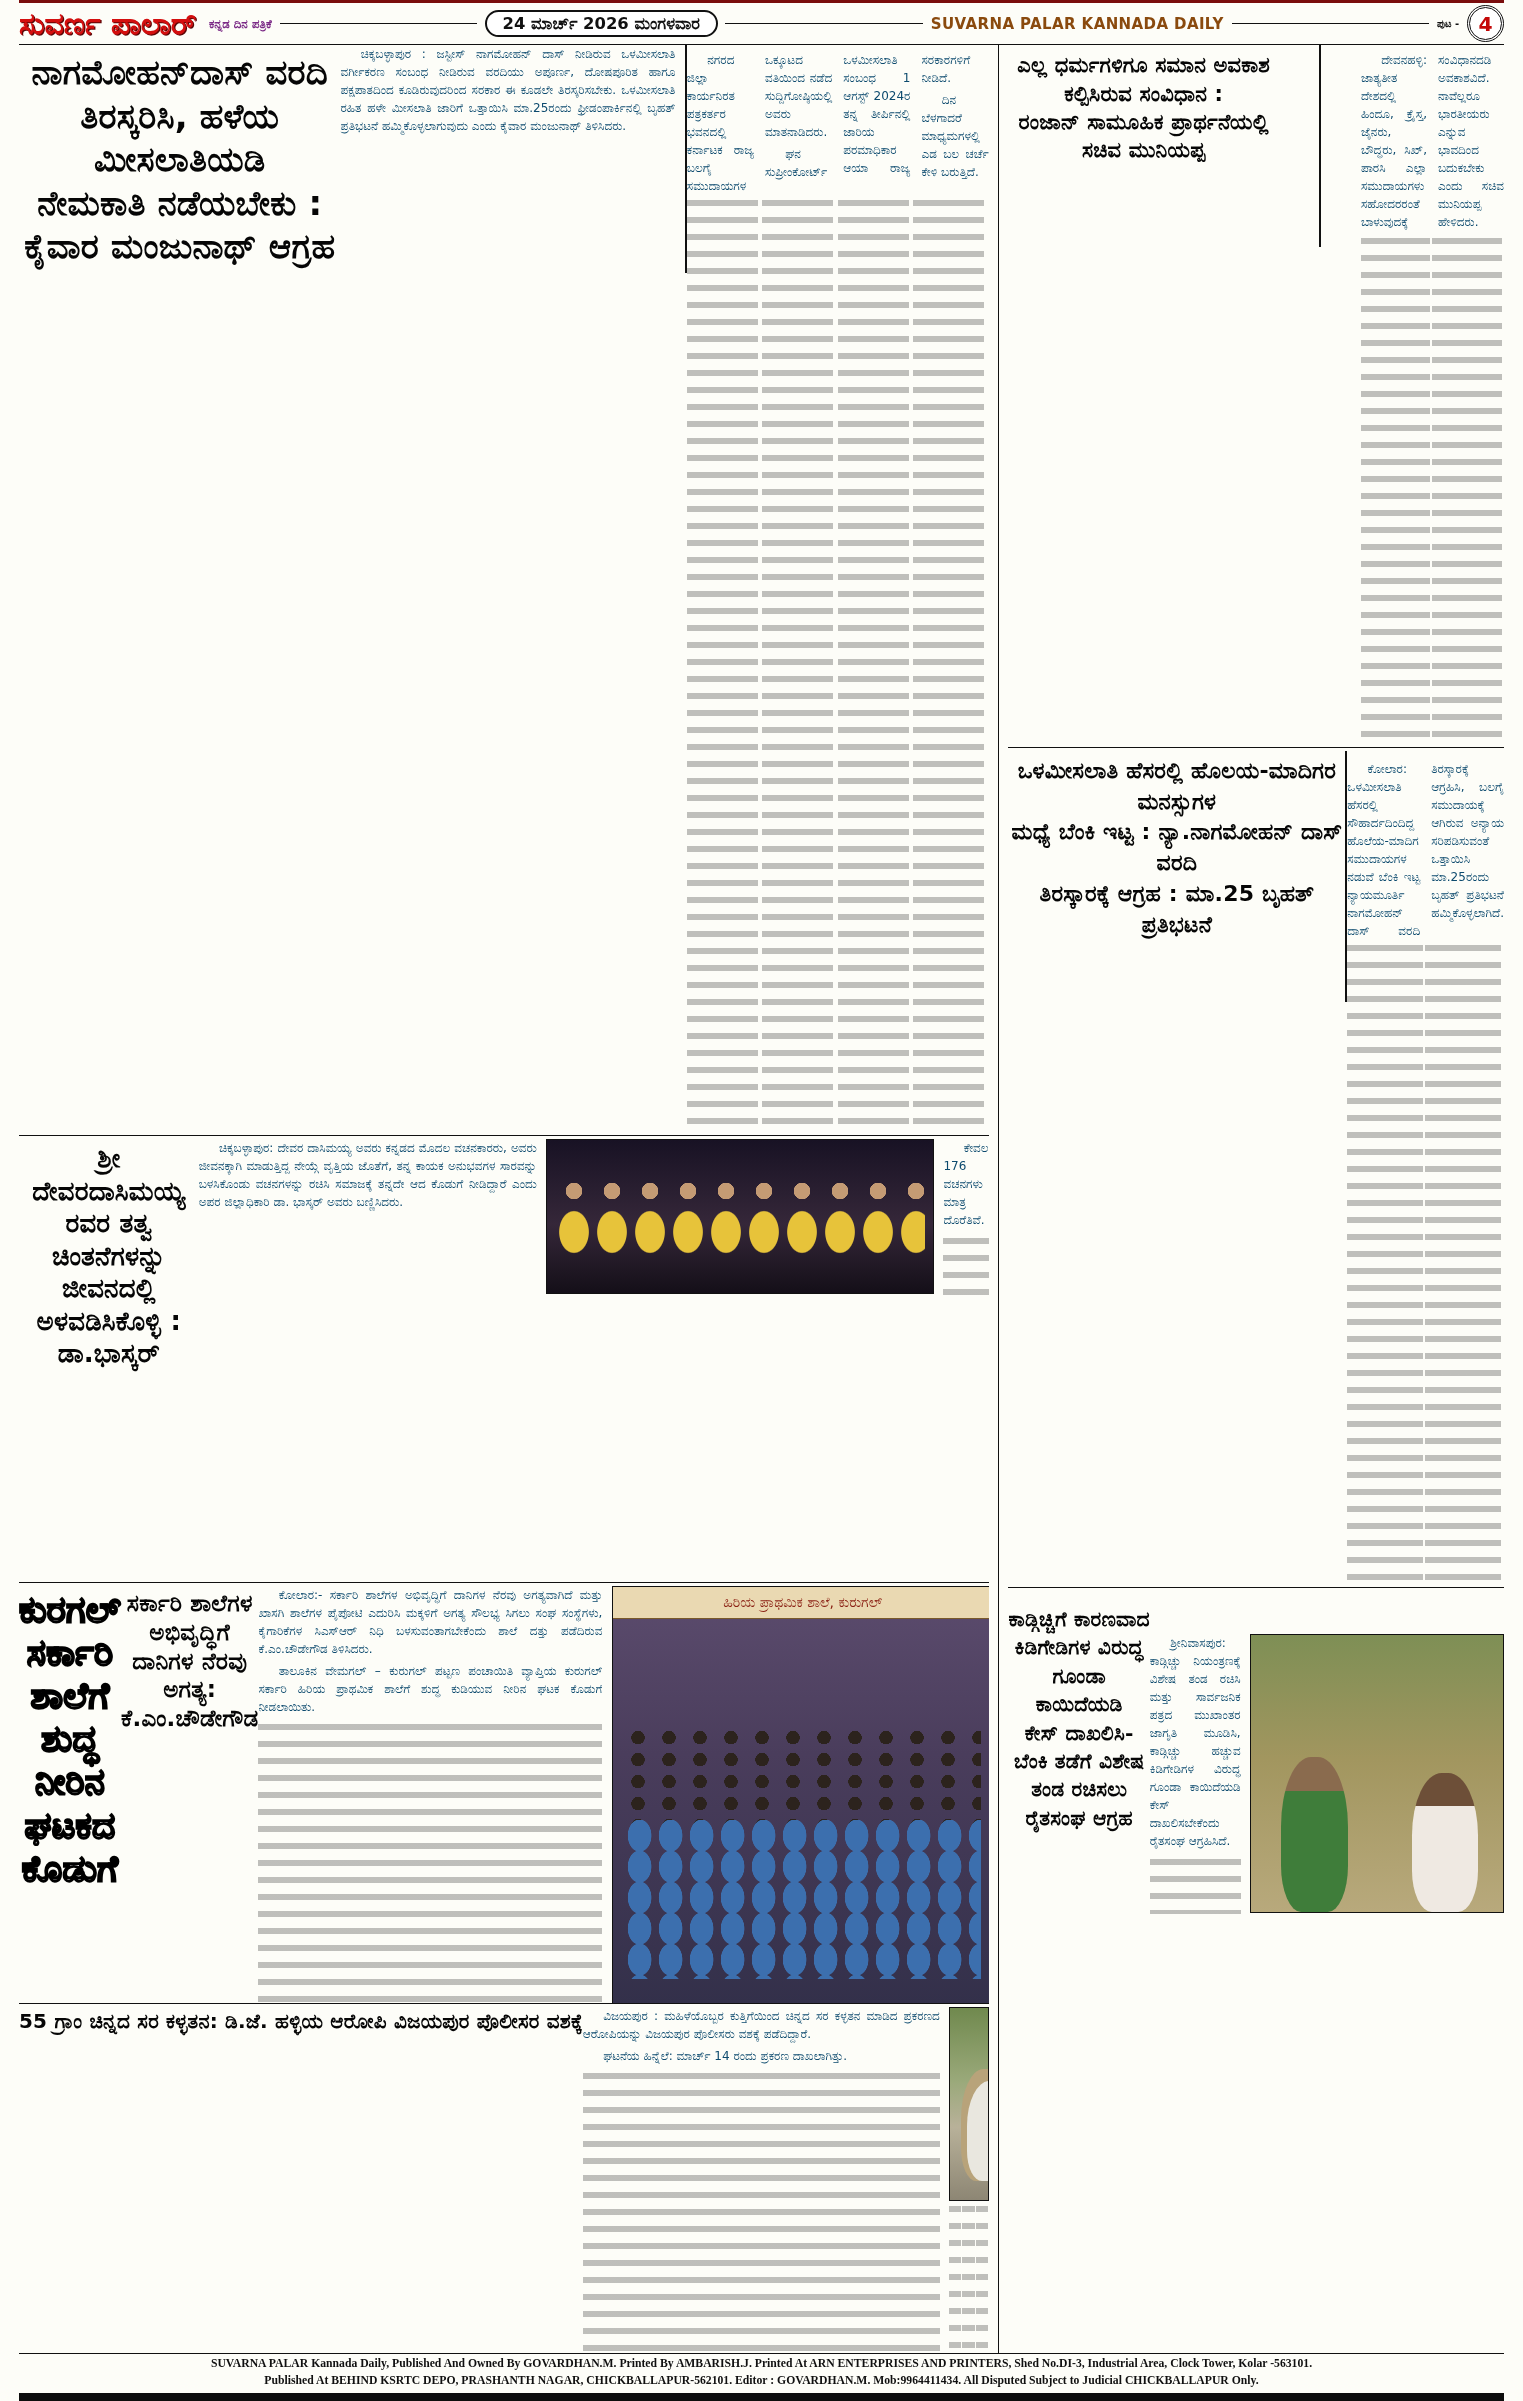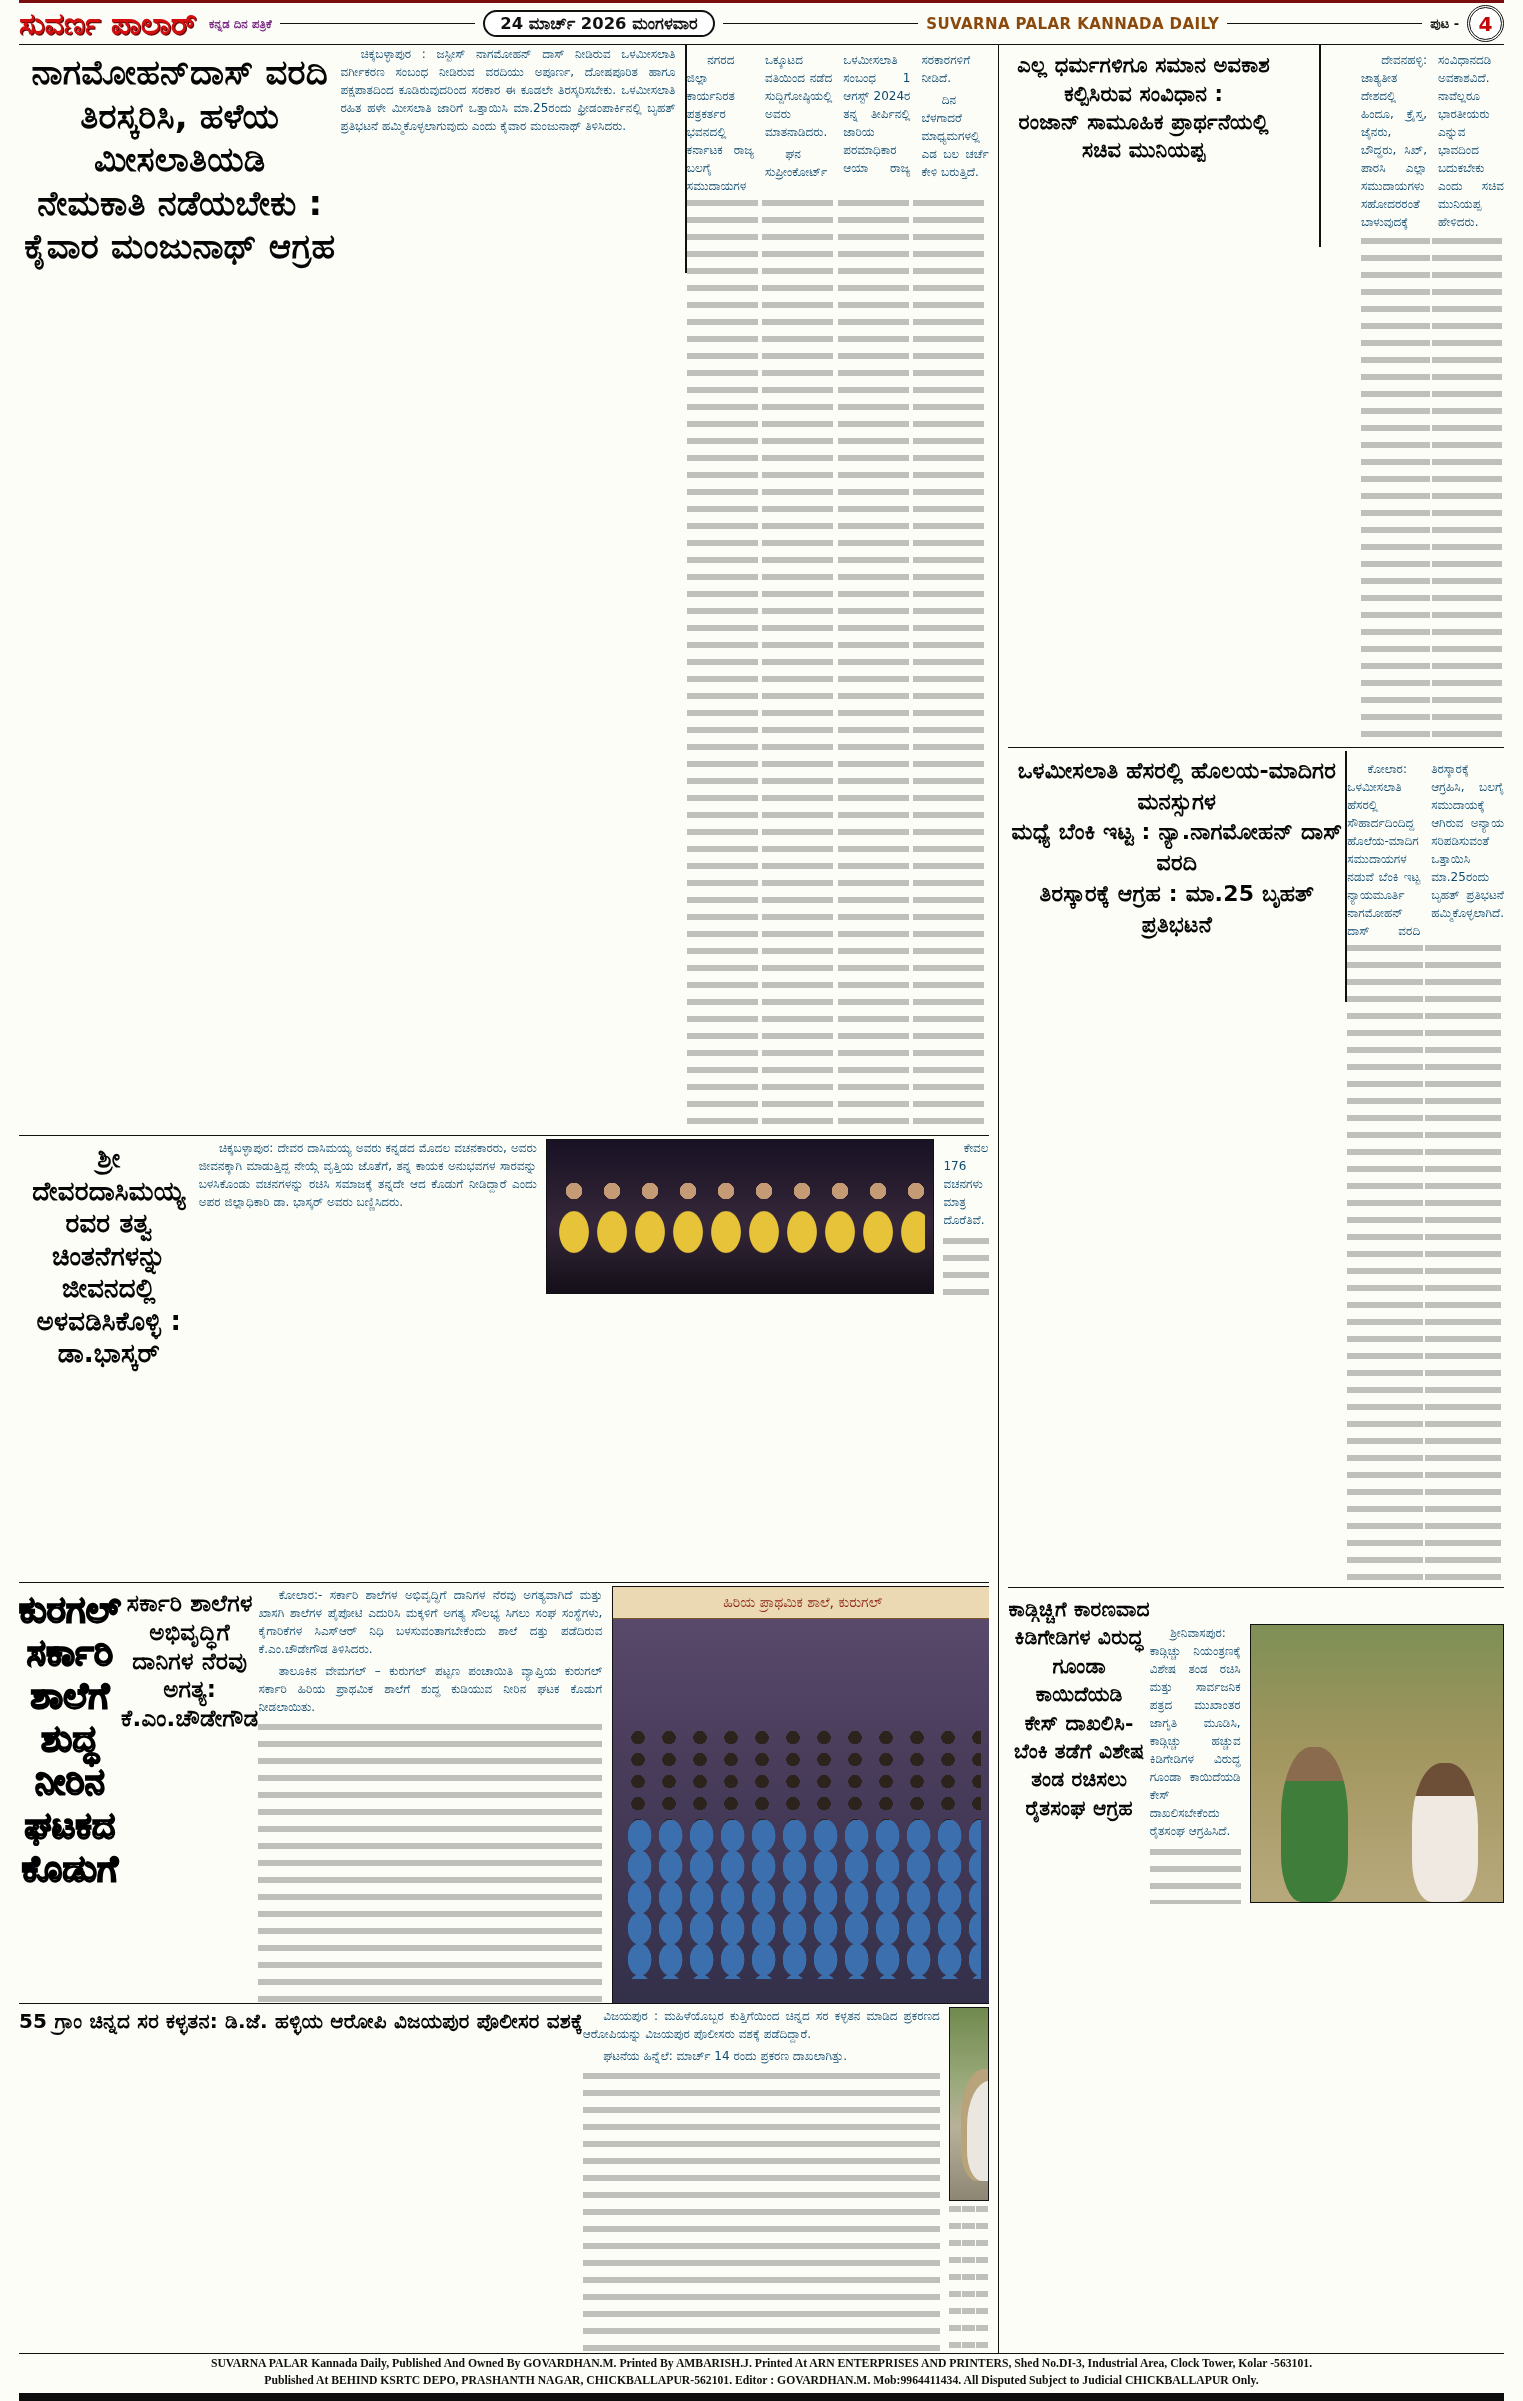--- a/index.html
+++ b/index.html
@@ -9,21 +9,21 @@
   }
   .page{box-sizing:border-box;width:1523px;height:2401px;padding:0 19px;display:flex;flex-direction:column;}
 
   
   .hdr{height:41px;display:flex;align-items:center;gap:7.8px;border-top:3.1px solid #7a0d0d;}
   .mast-title{font-size:30px;font-weight:bold;color:#d40f0f;text-shadow:1.2px 1.2px 0 #5a0606;white-space:nowrap;}
   .tagline{font-size:11.7px;font-weight:bold;color:#7b2a86;margin-left:4.7px;white-space:nowrap;}
   .hrule{flex:1;border-top:1.6px solid #111;height:0;}
   .datebox{border:2.3px solid #111;border-radius:15.6px;background:#fff;padding:2.3px 15.6px;font-size:16.4px;font-weight:bold;white-space:nowrap;}
   .daily{font-size:15px;font-weight:bold;color:#8a4a0e;letter-spacing:0.4px;white-space:nowrap;}
-  .pagelab{font-size:13px;font-weight:bold;white-space:nowrap;}
+  .pagelab{font-size:10px;font-weight:bold;white-space:nowrap;}
   .pnum{width:31px;height:31px;border:3.1px double #111;border-radius:50%;display:flex;align-items:center;justify-content:center;
         font-size:20.3px;font-weight:bold;color:#c40808;background:#fff;flex:0 0 auto;}
 
   
   .content{flex:1;display:flex;border-top:1.6px solid #111;min-height:0;}
   .main{width:979px;box-sizing:border-box;padding-right:9.4px;display:flex;flex-direction:column;min-height:0;}
   .side{flex:1;border-left:1.6px solid #111;box-sizing:border-box;padding-left:9.4px;display:flex;flex-direction:column;min-height:0;}
 
   article{overflow:hidden;display:flex;flex-direction:row;box-sizing:border-box;}
   .hl{font-weight:bold;text-align:center;color:#060606;letter-spacing:0.2px;}
@@ -98,21 +98,21 @@
   .a2s{height:702px;gap:40px;}
   .a2s .hl{font-size:21px;line-height:1.35;padding:6.3px 0 6.3px;}
   .a2s .ph-a2{height:200px;}
   .a2s .below{flex:1;margin-top:6.3px;}
 
   .a3s{height:840px;border-top:1.6px solid #111;padding-top:3.1px;}
   .a3s .hl{font-size:22px;line-height:1.4;padding:4.7px 0 6.3px;}
   .a3s .ph-a3{height:249px;}
   .a3s .below{flex:1;margin-top:9px;}
 
-  .a7s{height:766px;border-top:1.6px solid #111;padding-top:4px;}
+  .a7s{height:766px;border-top:1.6px solid #111;padding-top:14px;}
   .a7s .hl{font-size:20.3px;line-height:1.4;padding:3.1px 0 6.3px;}
   .a7s .row{display:flex;gap:9.4px;height:280px;margin-top:32px;}
   .a7s .lcol{flex:1;overflow:hidden;display:flex;flex-direction:column;}
   .a7s .ph-a7{width:252px;height:277px;}
   .a7s .below{flex:1;margin-top:6.3px;}
 
   
   .ftr{border-top:1.6px solid #111;padding-top:2.3px;font-family:"Liberation Serif",serif;}
   .ftr .fline{text-align:center;font-size:11.7px;font-weight:bold;line-height:1.45;color:#101010;}
   .barend{height:7.8px;background:#0d0d0d;margin-top:3.1px;}

